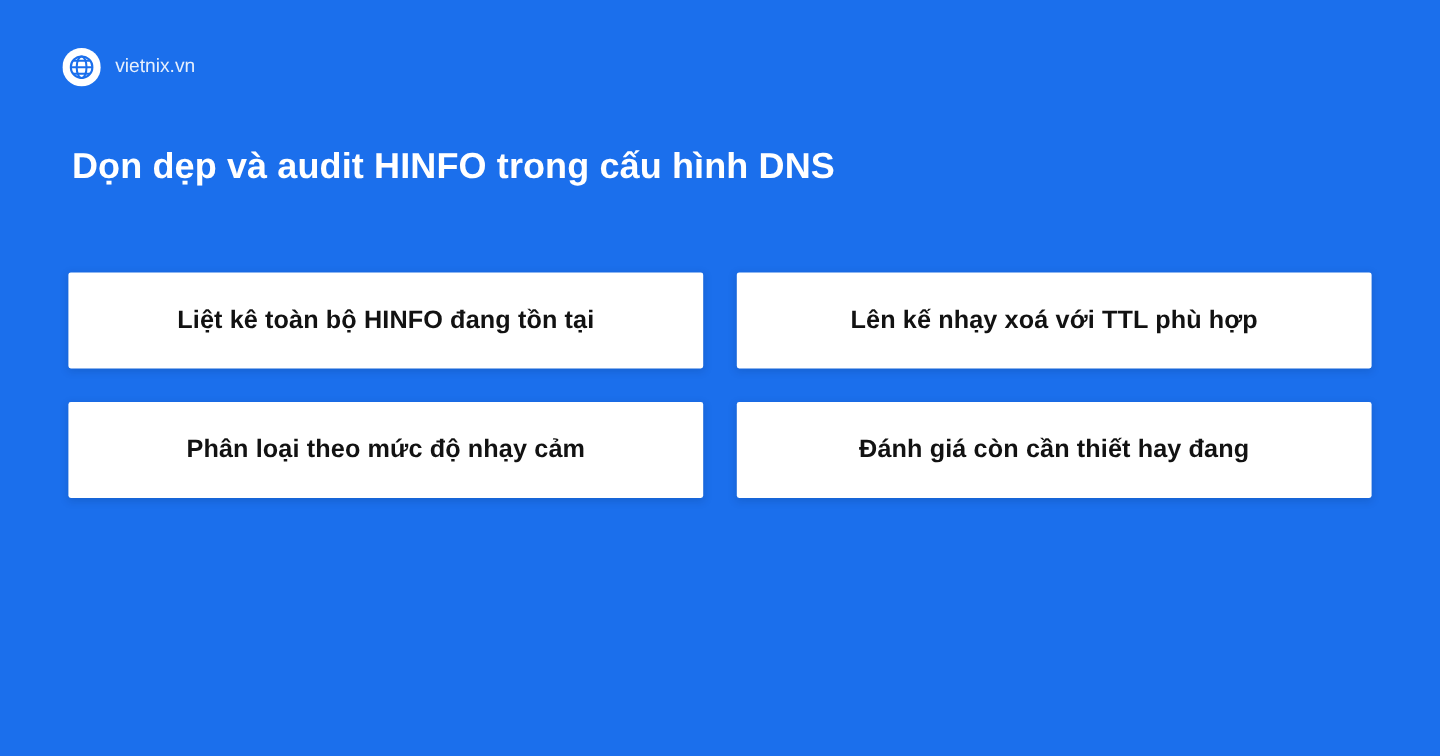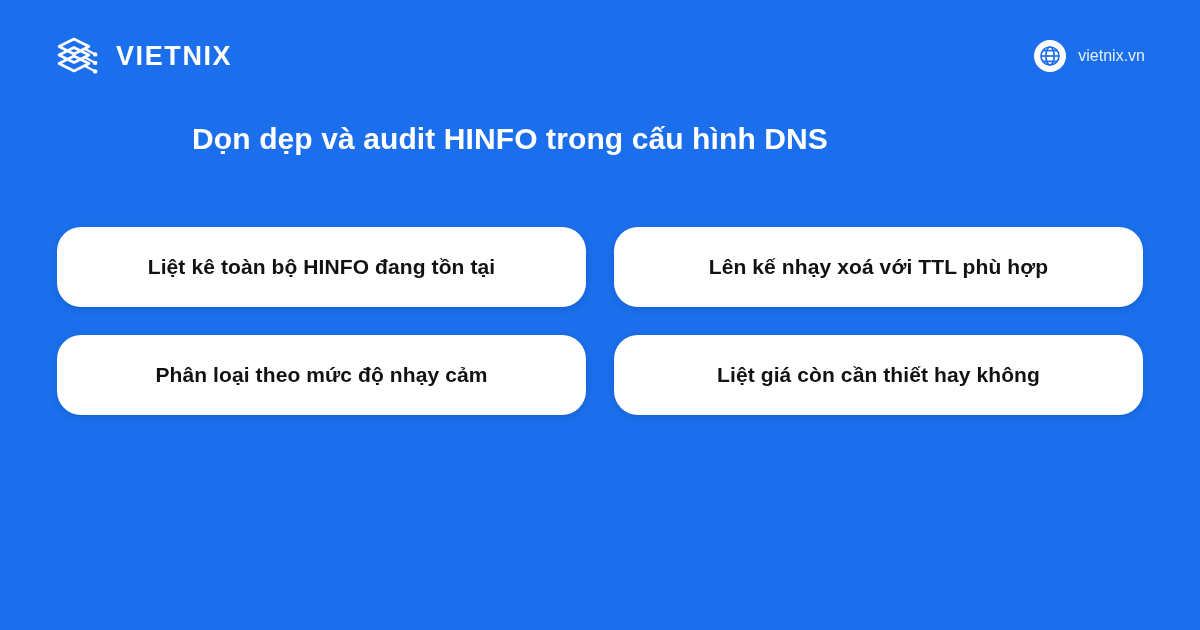--- a/index.html
+++ b/index.html
@@ -71,21 +71,21 @@
     line-height: 1;
     white-space: nowrap;
   }
 
   
   .page-title {
     position: absolute;
     top: 118px;
     left: 0;
     width: 1020px;
-    text-align: center;
+    text-align: left;
     color: #FFFFFF;
     font-size: 30px;
     font-weight: bold;
     line-height: 42px;
     letter-spacing: 0.1px;
     padding: 0 60px;
   }
 
   
   .cards-grid {
@@ -95,21 +95,21 @@
     width: 1086px;
     display: grid;
     grid-template-columns: 529px 529px;
     grid-auto-rows: 80px;
     column-gap: 28px;
     row-gap: 28px;
   }
 
   .card {
     background: #FFFFFF;
-    border-radius: 24px;
+    border-radius: 2px;
     box-shadow: 0 2px 7px rgba(8, 38, 85, 0.18);
     display: flex;
     align-items: center;
     justify-content: center;
     padding: 6px 22px;
   }
 
   .card-label {
     color: #121212;
     font-size: 21px;
@@ -118,40 +118,20 @@
     text-align: center;
     letter-spacing: 0.1px;
     white-space: nowrap;
   }
 </style>
 </head>
 <body>
 
 <div class="header">
 
-  <div class="brand">
-    <svg class="brand-logo-mark" viewBox="0 0 50 50">
-      <g fill="none" stroke="#FFFFFF" stroke-width="2.6" stroke-linejoin="round" stroke-linecap="round">
-        <path d="M7 15.5 L22 8 L37 15.5 L22 23 Z"></path>
-        <path d="M7 24 L22 16.5 L37 24 L22 31.5 Z"></path>
-        <path d="M7 32.5 L22 25 L37 32.5 L22 40 Z"></path>
-      </g>
-      <g fill="none" stroke="#FFFFFF" stroke-width="2" stroke-linecap="round">
-        <path d="M33 18 L41.5 22.5"></path>
-        <path d="M33 26.5 L41.5 31"></path>
-        <path d="M33 35 L41.5 39.5"></path>
-      </g>
-      <g fill="#FFFFFF">
-        <circle cx="43.2" cy="23.4" r="2.2"></circle>
-        <circle cx="43.2" cy="31.9" r="2.2"></circle>
-        <circle cx="43.2" cy="40.4" r="2.2"></circle>
-      </g>
-    </svg>
-    <span class="brand-wordmark">VIETNIX</span>
-  </div>
 
   <div class="site-badge">
     <svg class="globe-icon" viewBox="0 0 32 32">
       <circle cx="16" cy="16" r="16" fill="#FFFFFF"></circle>
       <g fill="none" stroke="#1B6FEC" stroke-width="1.7">
         <circle cx="16" cy="16" r="9"></circle>
         <ellipse cx="16" cy="16" rx="4.1" ry="9"></ellipse>
         <path d="M7 16 H25"></path>
         <path d="M9.2 10.6 H22.8"></path>
         <path d="M9.2 21.4 H22.8"></path>
@@ -173,17 +153,17 @@
   <div class="card">
     <span class="card-label">Lên kế nhạy xoá với TTL phù hợp</span>
   </div>
 
   <div class="card">
     <span class="card-label">Phân loại theo mức độ nhạy cảm</span>
   </div>
 
 
   <div class="card">
-    <span class="card-label">Liệt giá còn cần thiết hay không</span>
+    <span class="card-label">Đánh giá còn cần thiết hay đang</span>
   </div>
 
 
 </div>
 
 </body></html>

